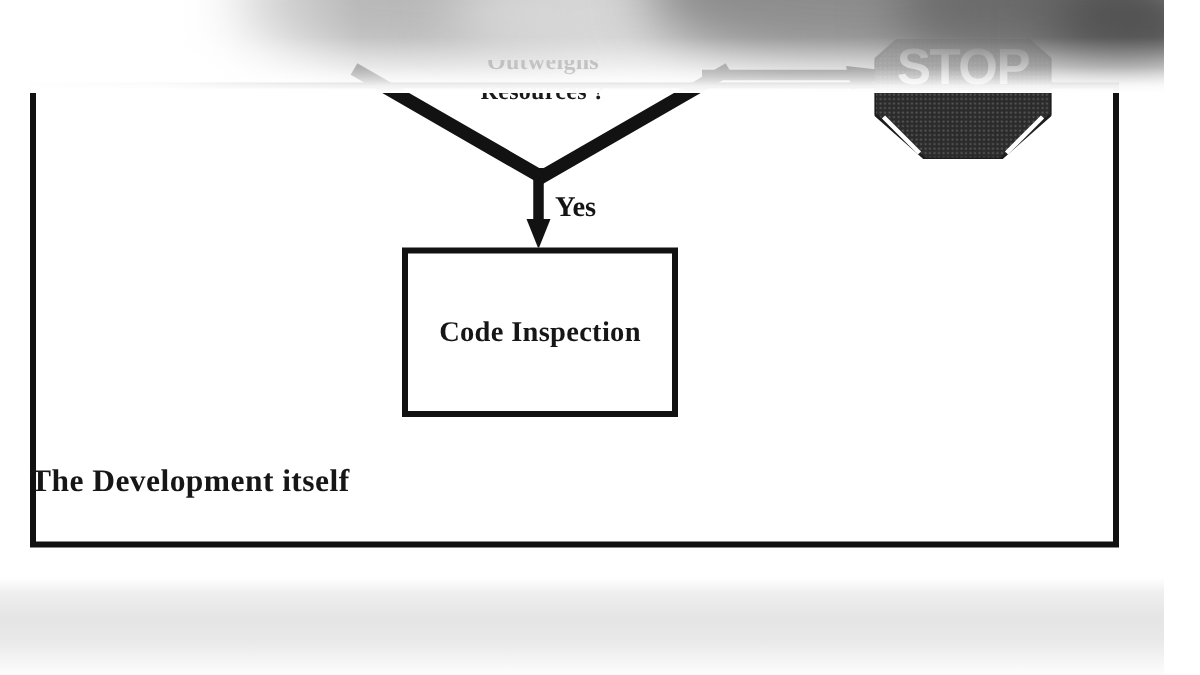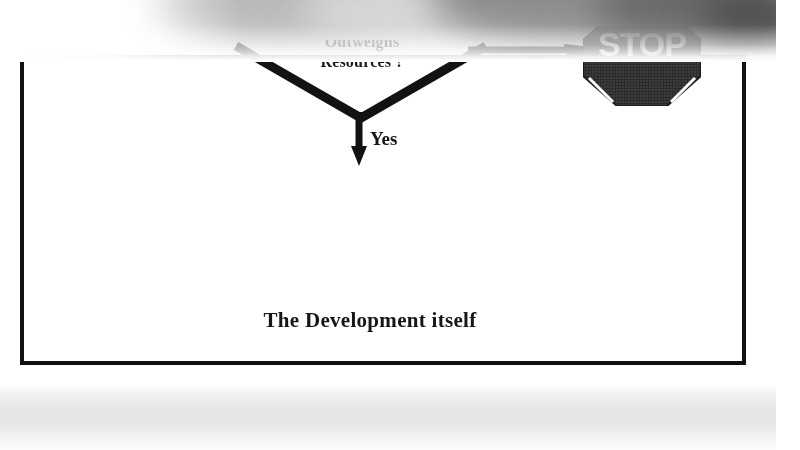--- a/index.html
+++ b/index.html
@@ -138,21 +138,20 @@
     letter-spacing: 0.2px;
     white-space: nowrap;
   }
 
   
   .caption {
     position: absolute;
     left: 20px;
     top: 308px;
     width: 700px;
-    text-align: center;
     font-family: "Liberation Serif", "DejaVu Serif", serif;
     font-weight: bold;
     font-size: 21px;
     color: #161616;
     letter-spacing: 0.3px;
   }
 
   
   .top-blur {
     position: absolute;
@@ -283,20 +282,23 @@
 
     <div class="arrow-yes">
       <svg width="26" height="56" viewBox="0 0 26 56" aria-hidden="true">
         <line x1="11" y1="0" x2="11" y2="38" stroke="#121212" stroke-width="7"></line>
         <polygon points="3,34 19,34 11,54" fill="#121212"></polygon>
       </svg>
     </div>
 
     <div class="label-yes">Yes</div>
 
+    <div class="process-box">
+      <span class="process-box-label">Code Inspection</span>
+    </div>
 
     <div class="caption">The Development itself</div>
 
     <div class="top-blur">
       <div class="blur-blob blob-f"></div>
       <div class="blur-blob blob-a"></div>
       <div class="blur-blob blob-b"></div>
       <div class="blur-blob blob-c"></div>
       <div class="blur-blob blob-d"></div>
       <div class="blur-blob blob-e"></div>

